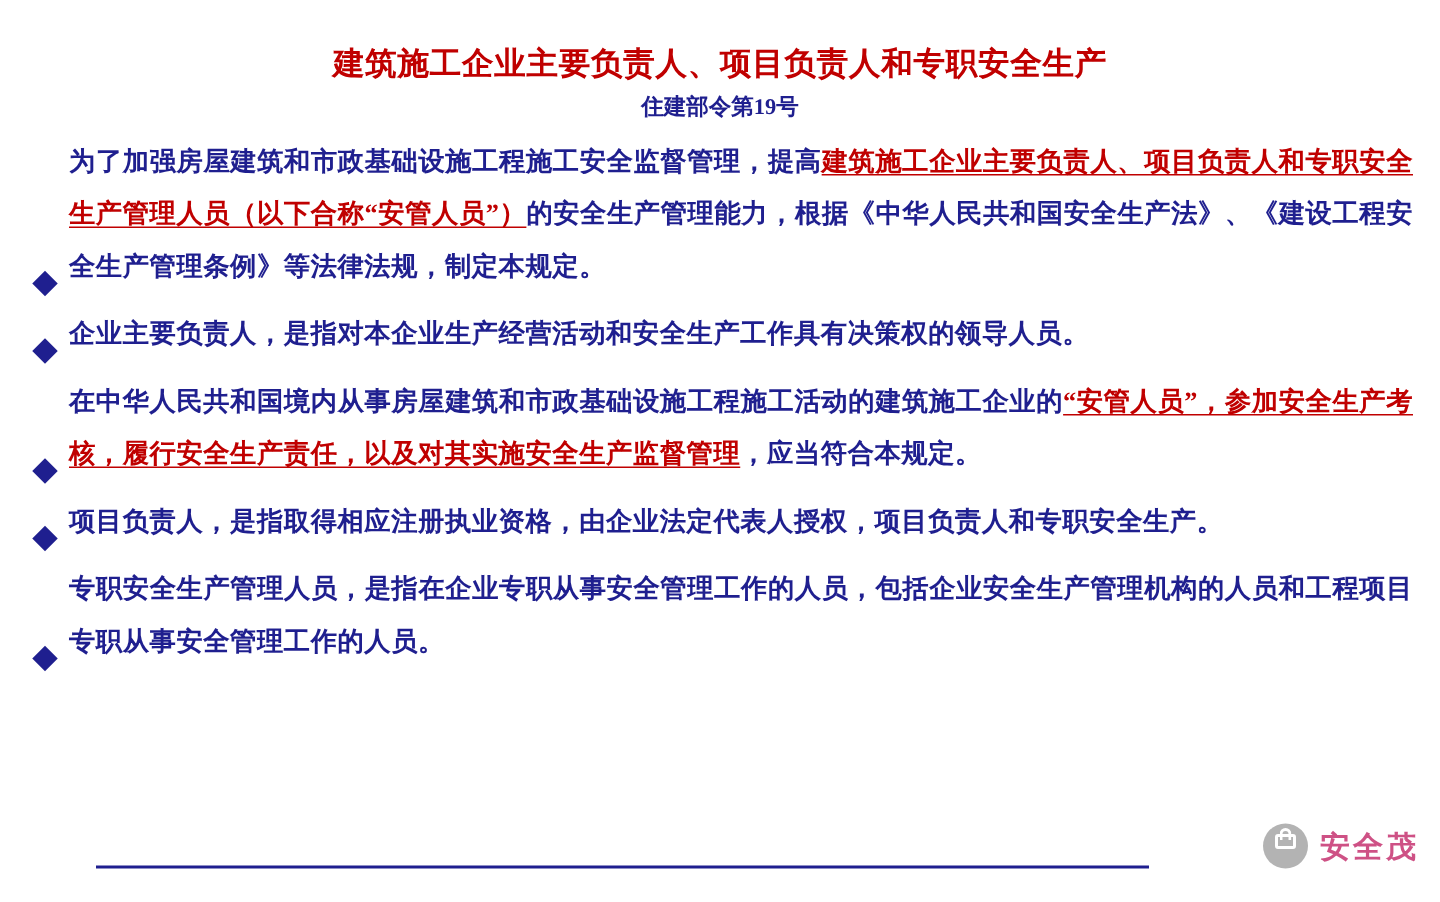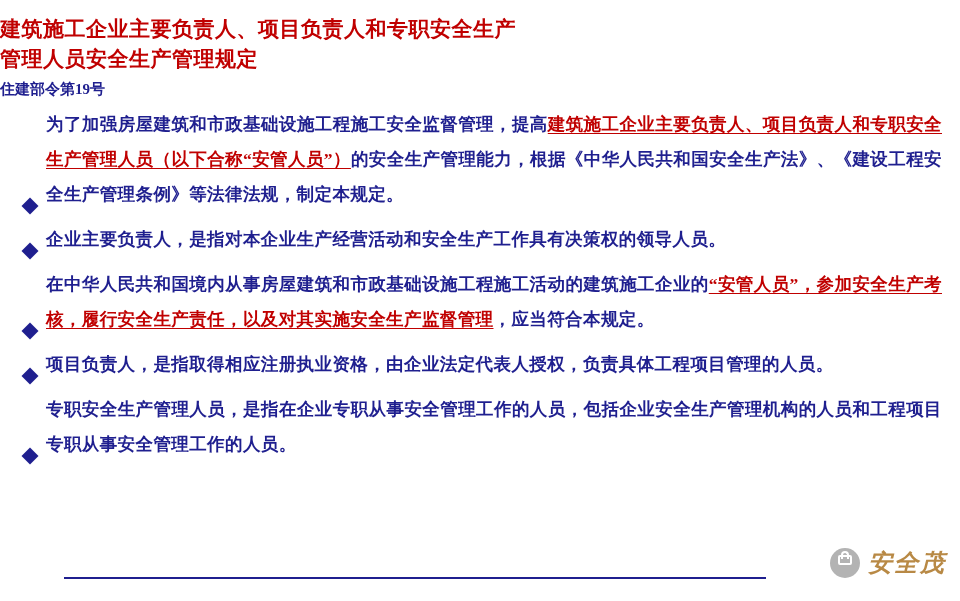--- a/index.html
+++ b/index.html
@@ -11,22 +11,22 @@
     font-family: "Liberation Serif", "DejaVu Serif", serif;
   }
   .slide {
     position: relative;
     width: 960px;
     height: 601px;
     background: #ffffff;
     overflow: hidden;
   }
   .title-block {
-    text-align: left;
-    padding-top: 14px;
+    text-align: center;
+    padding-top: 27px;
   }
   .title-line {
     color: #c00000;
     font-weight: bold;
     font-size: 21px;
     line-height: 30px;
     letter-spacing: 0.5px;
   }
   .subtitle {
     color: #1f1f8f;
@@ -106,35 +106,33 @@
     left: 11px;
     top: 3px;
     width: 8px;
     height: 8px;
     border: 2px solid #ffffff;
     border-bottom: none;
     border-radius: 5px 5px 0 0;
     box-sizing: border-box;
   }
   .wm-text {
-    color: #a16207;
-    font-size: 24px;
+    color: #be185d;
+    font-size: 20px;
     font-weight: bold;
     letter-spacing: 2px;
-    font-style: italic;
   }
 </style>
 </head>
 <body>
 
 <div class="slide">
 
   <div class="title-block">
     <div class="title-line">建筑施工企业主要负责人、项目负责人和专职安全生产</div>
-    <div class="title-line">管理人员安全生产管理规定</div>
     <div class="subtitle">住建部令第19号</div>
   </div>
 
   <div class="body-block">
 
     <div class="bullet-row">
       <span class="diamond"></span>
       <div class="para">
         <span>为了加强房屋建筑和市政基础设施工程施工安全监督管理，提高</span><span class="hl">建筑施工企业主要负责人、项目负责人和专职安全生产管理人员（以下合称“安管人员”）</span><span>的安全生产管理能力，根据《中华人民共和国安全生产法》、《建设工程安全生产管理条例》等法律法规，制定本规定。</span>
       </div>
@@ -150,21 +148,21 @@
     <div class="bullet-row">
       <span class="diamond"></span>
       <div class="para">
         <span>在中华人民共和国境内从事房屋建筑和市政基础设施工程施工活动的建筑施工企业的</span><span class="hl">“安管人员”，参加安全生产考核，履行安全生产责任，以及对其实施安全生产监督管理</span><span>，应当符合本规定。</span>
       </div>
     </div>
 
     <div class="bullet-row">
       <span class="diamond"></span>
       <div class="para">
-        <span>项目负责人，是指取得相应注册执业资格，由企业法定代表人授权，负责具体工程项目管理的人员。</span>
+        <span>项目负责人，是指取得相应注册执业资格，由企业法定代表人授权，项目负责人和专职安全生产。</span>
       </div>
     </div>
 
     <div class="bullet-row">
       <span class="diamond"></span>
       <div class="para">
         <span>专职安全生产管理人员，是指在企业专职从事安全管理工作的人员，包括企业安全生产管理机构的人员和工程项目专职从事安全管理工作的人员。</span>
       </div>
     </div>
 

